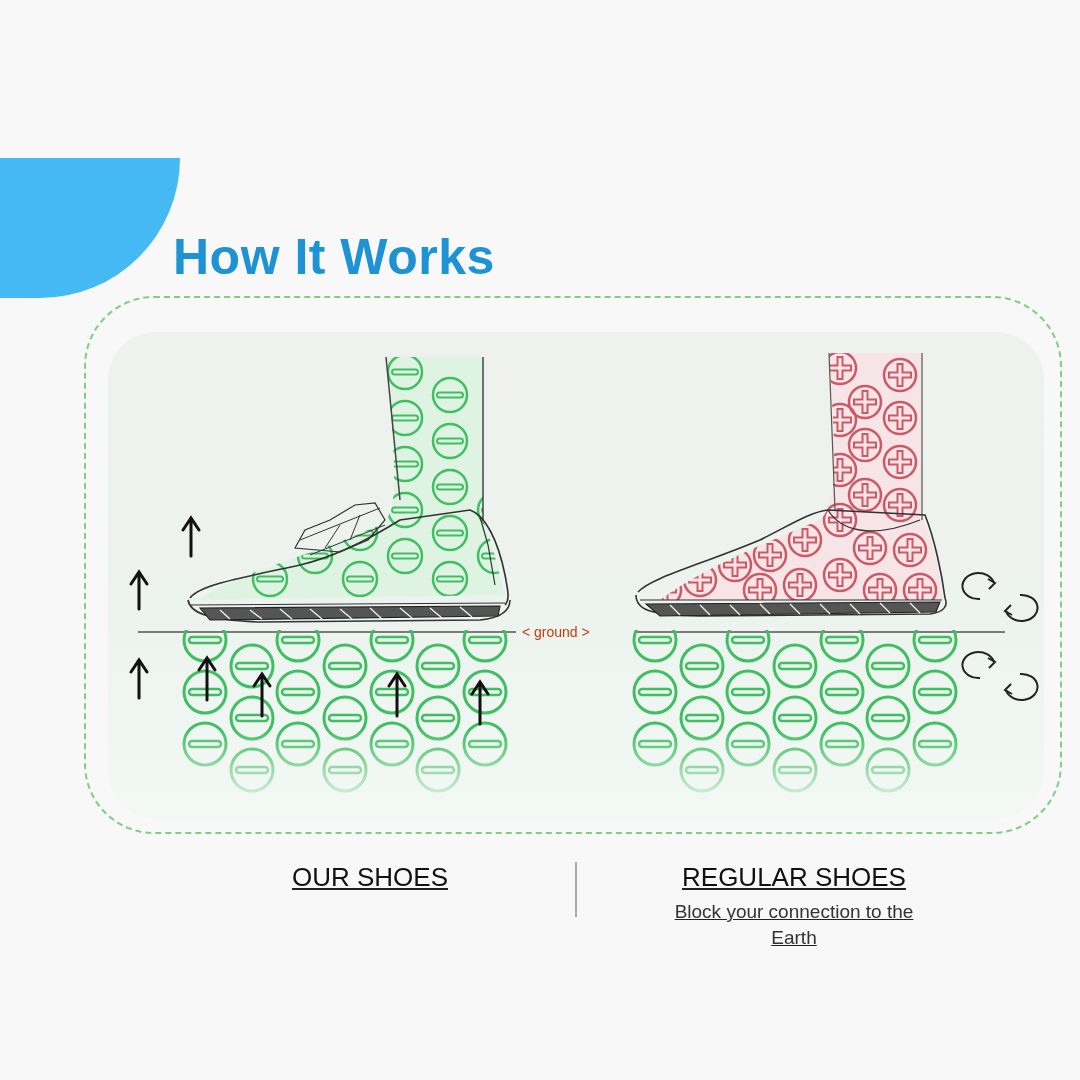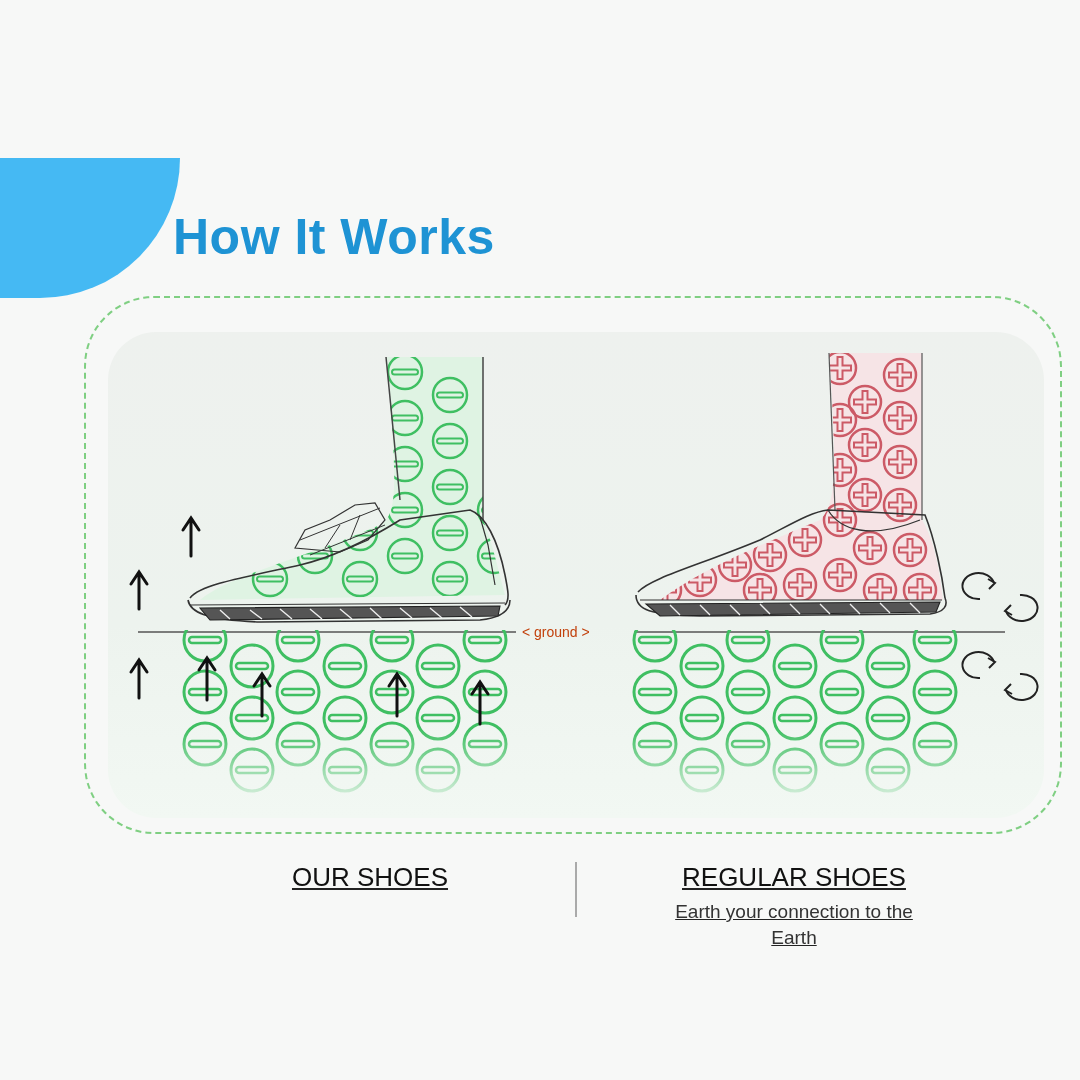--- a/index.html
+++ b/index.html
@@ -1,18 +1,18 @@
 <!DOCTYPE html>
 <html><head>
 <meta charset="utf-8">
 <style>
   html, body { margin:0; padding:0; }
   body { width:1080px; height:1080px; background:#f7f8f7; position:relative; overflow:hidden; font-family:"Liberation Sans", sans-serif; }
   .blob { position:absolute; left:-40px; top:158px; width:220px; height:140px; background:#45b9f3; border-radius:0 0 140px 0; }
-  .title { position:absolute; left:173px; top:208px; font-size:50px; font-weight:bold; color:#1e93d4; letter-spacing:0.5px; }
+  .title { position:absolute; left:173px; top:228px; font-size:50px; font-weight:bold; color:#1e93d4; letter-spacing:0.5px; }
   .frame { position:absolute; left:84px; top:296px; width:978px; height:538px; border:2px dashed #7fcf82; border-radius:70px; box-sizing:border-box; }
   .panel { position:absolute; left:108px; top:332px; width:936px; height:486px; background:linear-gradient(#eef1ee, #edf3ee 60%, #f2f8f3); border-radius:48px; overflow:hidden; }
   .ground-label { position:absolute; left:522px; top:624px; font-size:14px; color:#c2410c; }
   svg { position:absolute; overflow:visible; }
   .caption { position:absolute; text-align:center; color:#222;text-decoration:underline; }
   .caption .h { font-size:26px; color:#111; margin-bottom:6px; }
   .caption .p { font-size:19px; color:#333; line-height:26px; }
   .divider { position:absolute; left:575px; top:862px; width:1.5px; height:55px; background:#aaa; }
 </style>
 </head>
@@ -226,15 +226,15 @@
 <div class="ground-label">&lt; ground &gt;</div>
 
 <div class="caption" style="left:200px; top:862px; width:340px;">
   <div class="h">OUR SHOES</div>
 </div>
 
 <div class="divider"></div>
 
 <div class="caption" style="left:604px; top:862px; width:380px;">
   <div class="h">REGULAR SHOES</div>
-  <div class="p">Earth your connection to the</div>
+  <div class="p">Block your connection to the</div>
   <div class="p">Earth</div>
 </div>
 
 </body></html>

